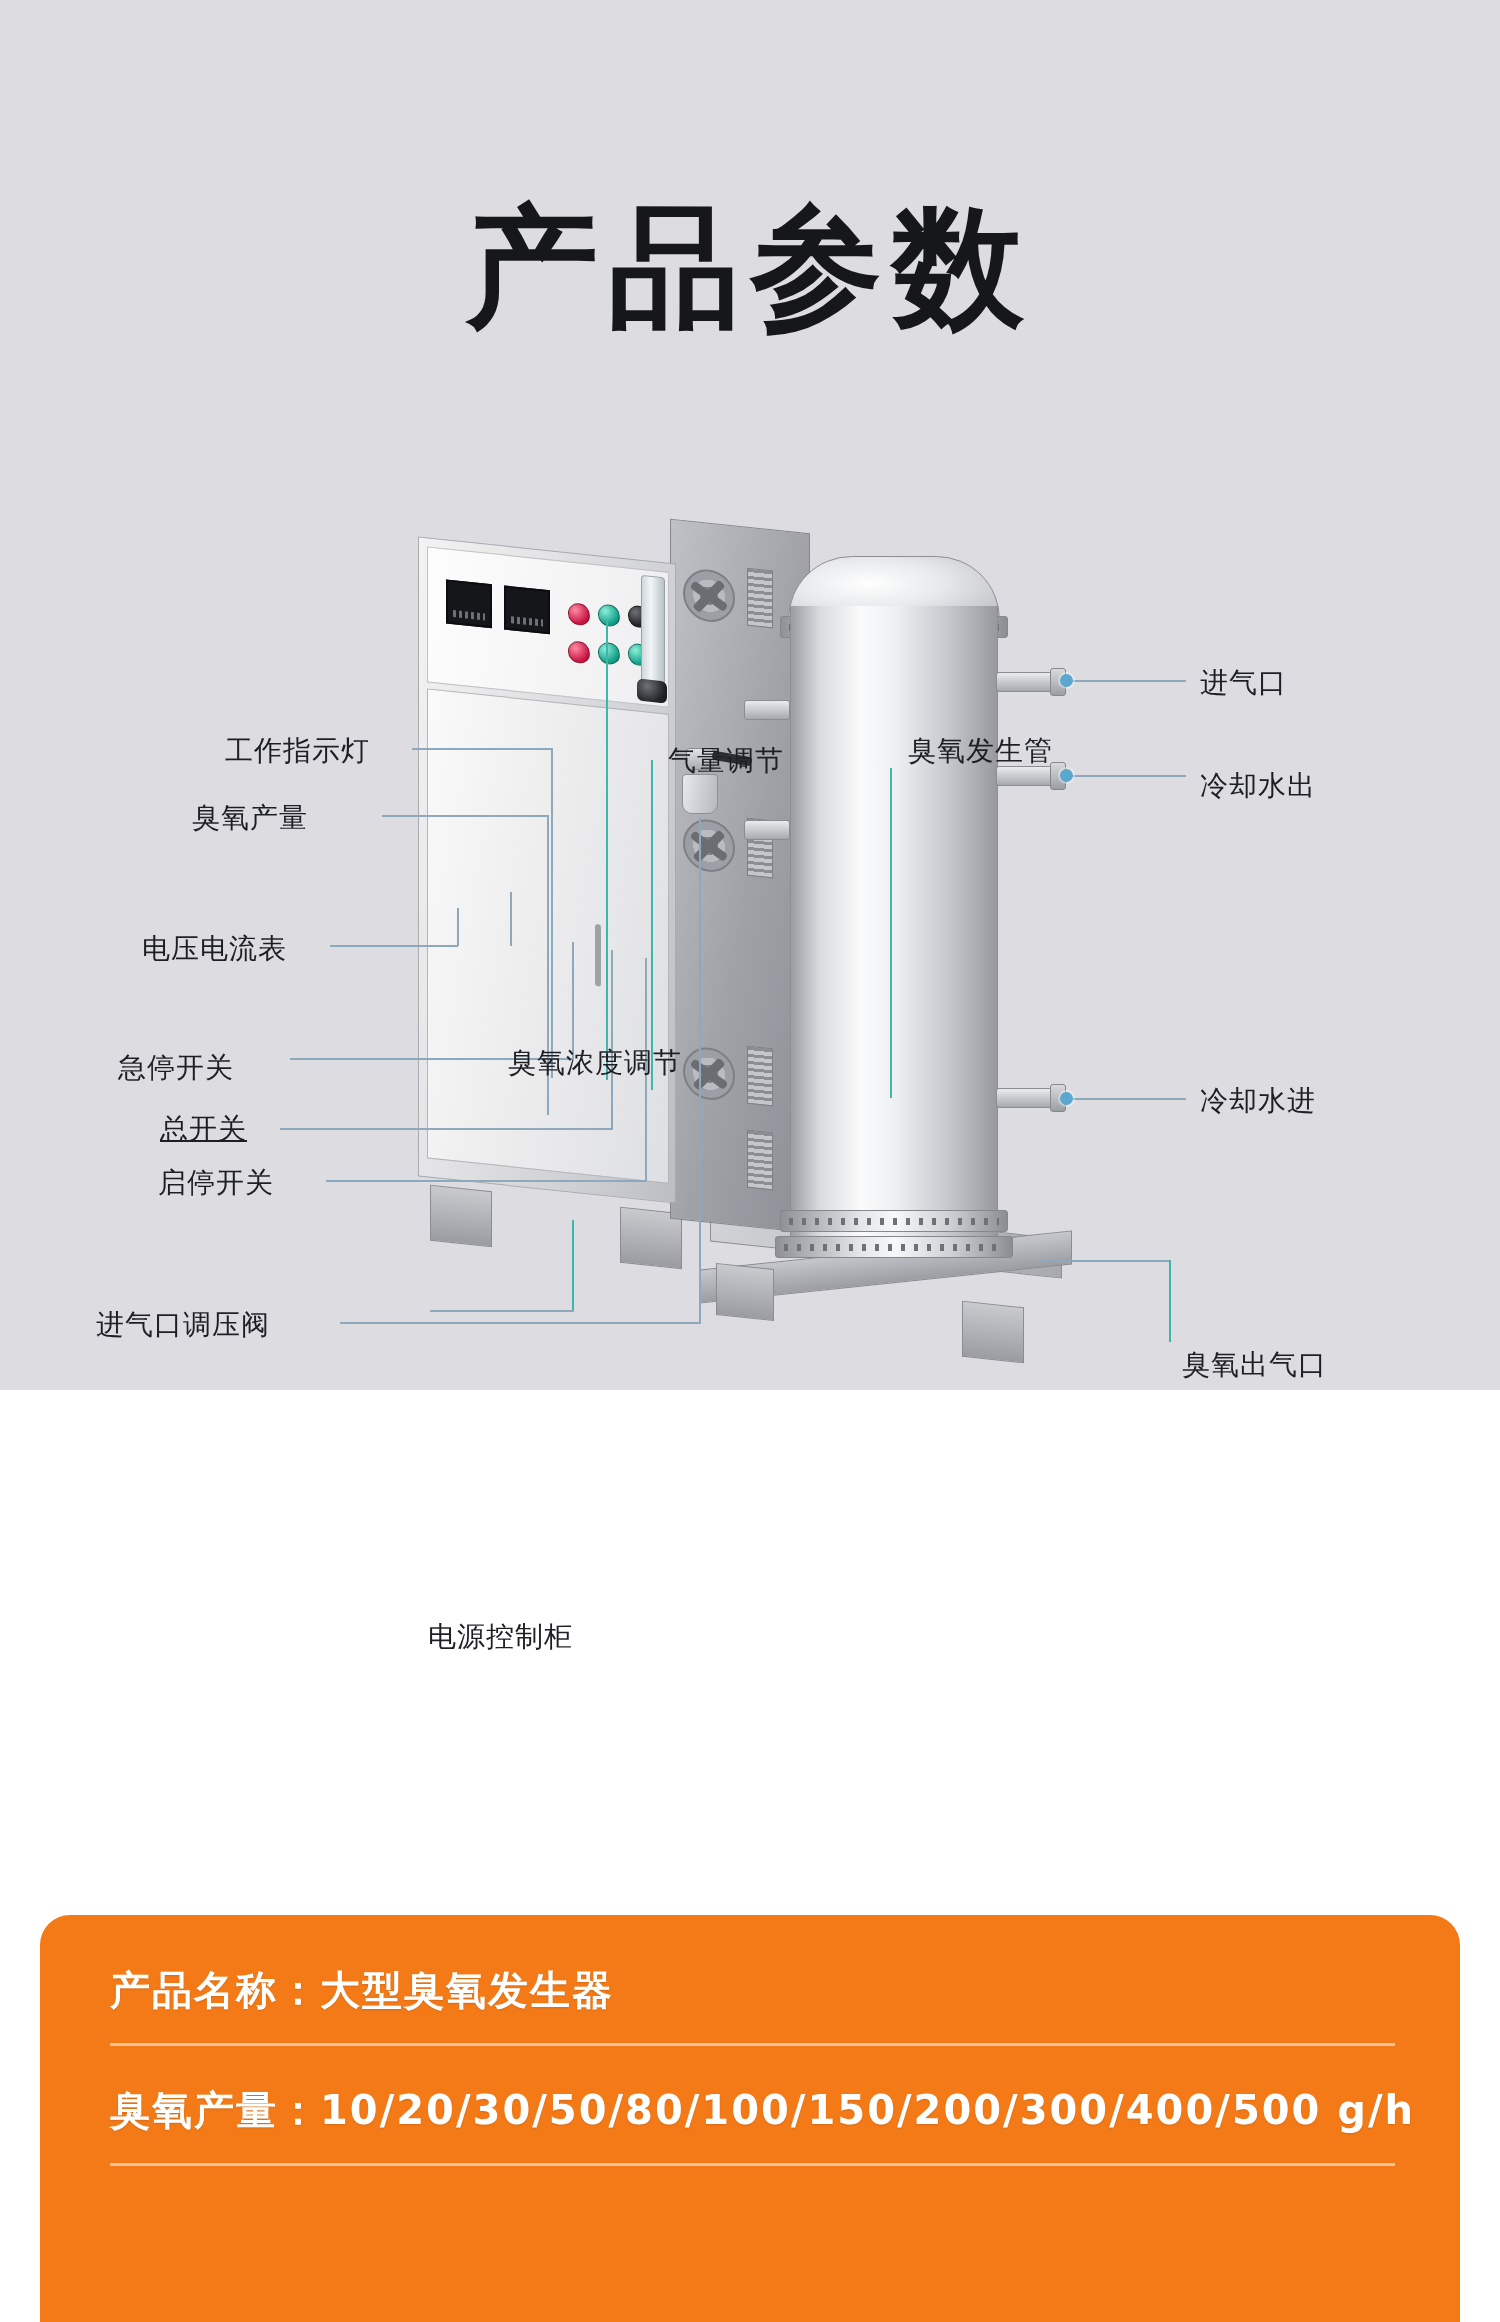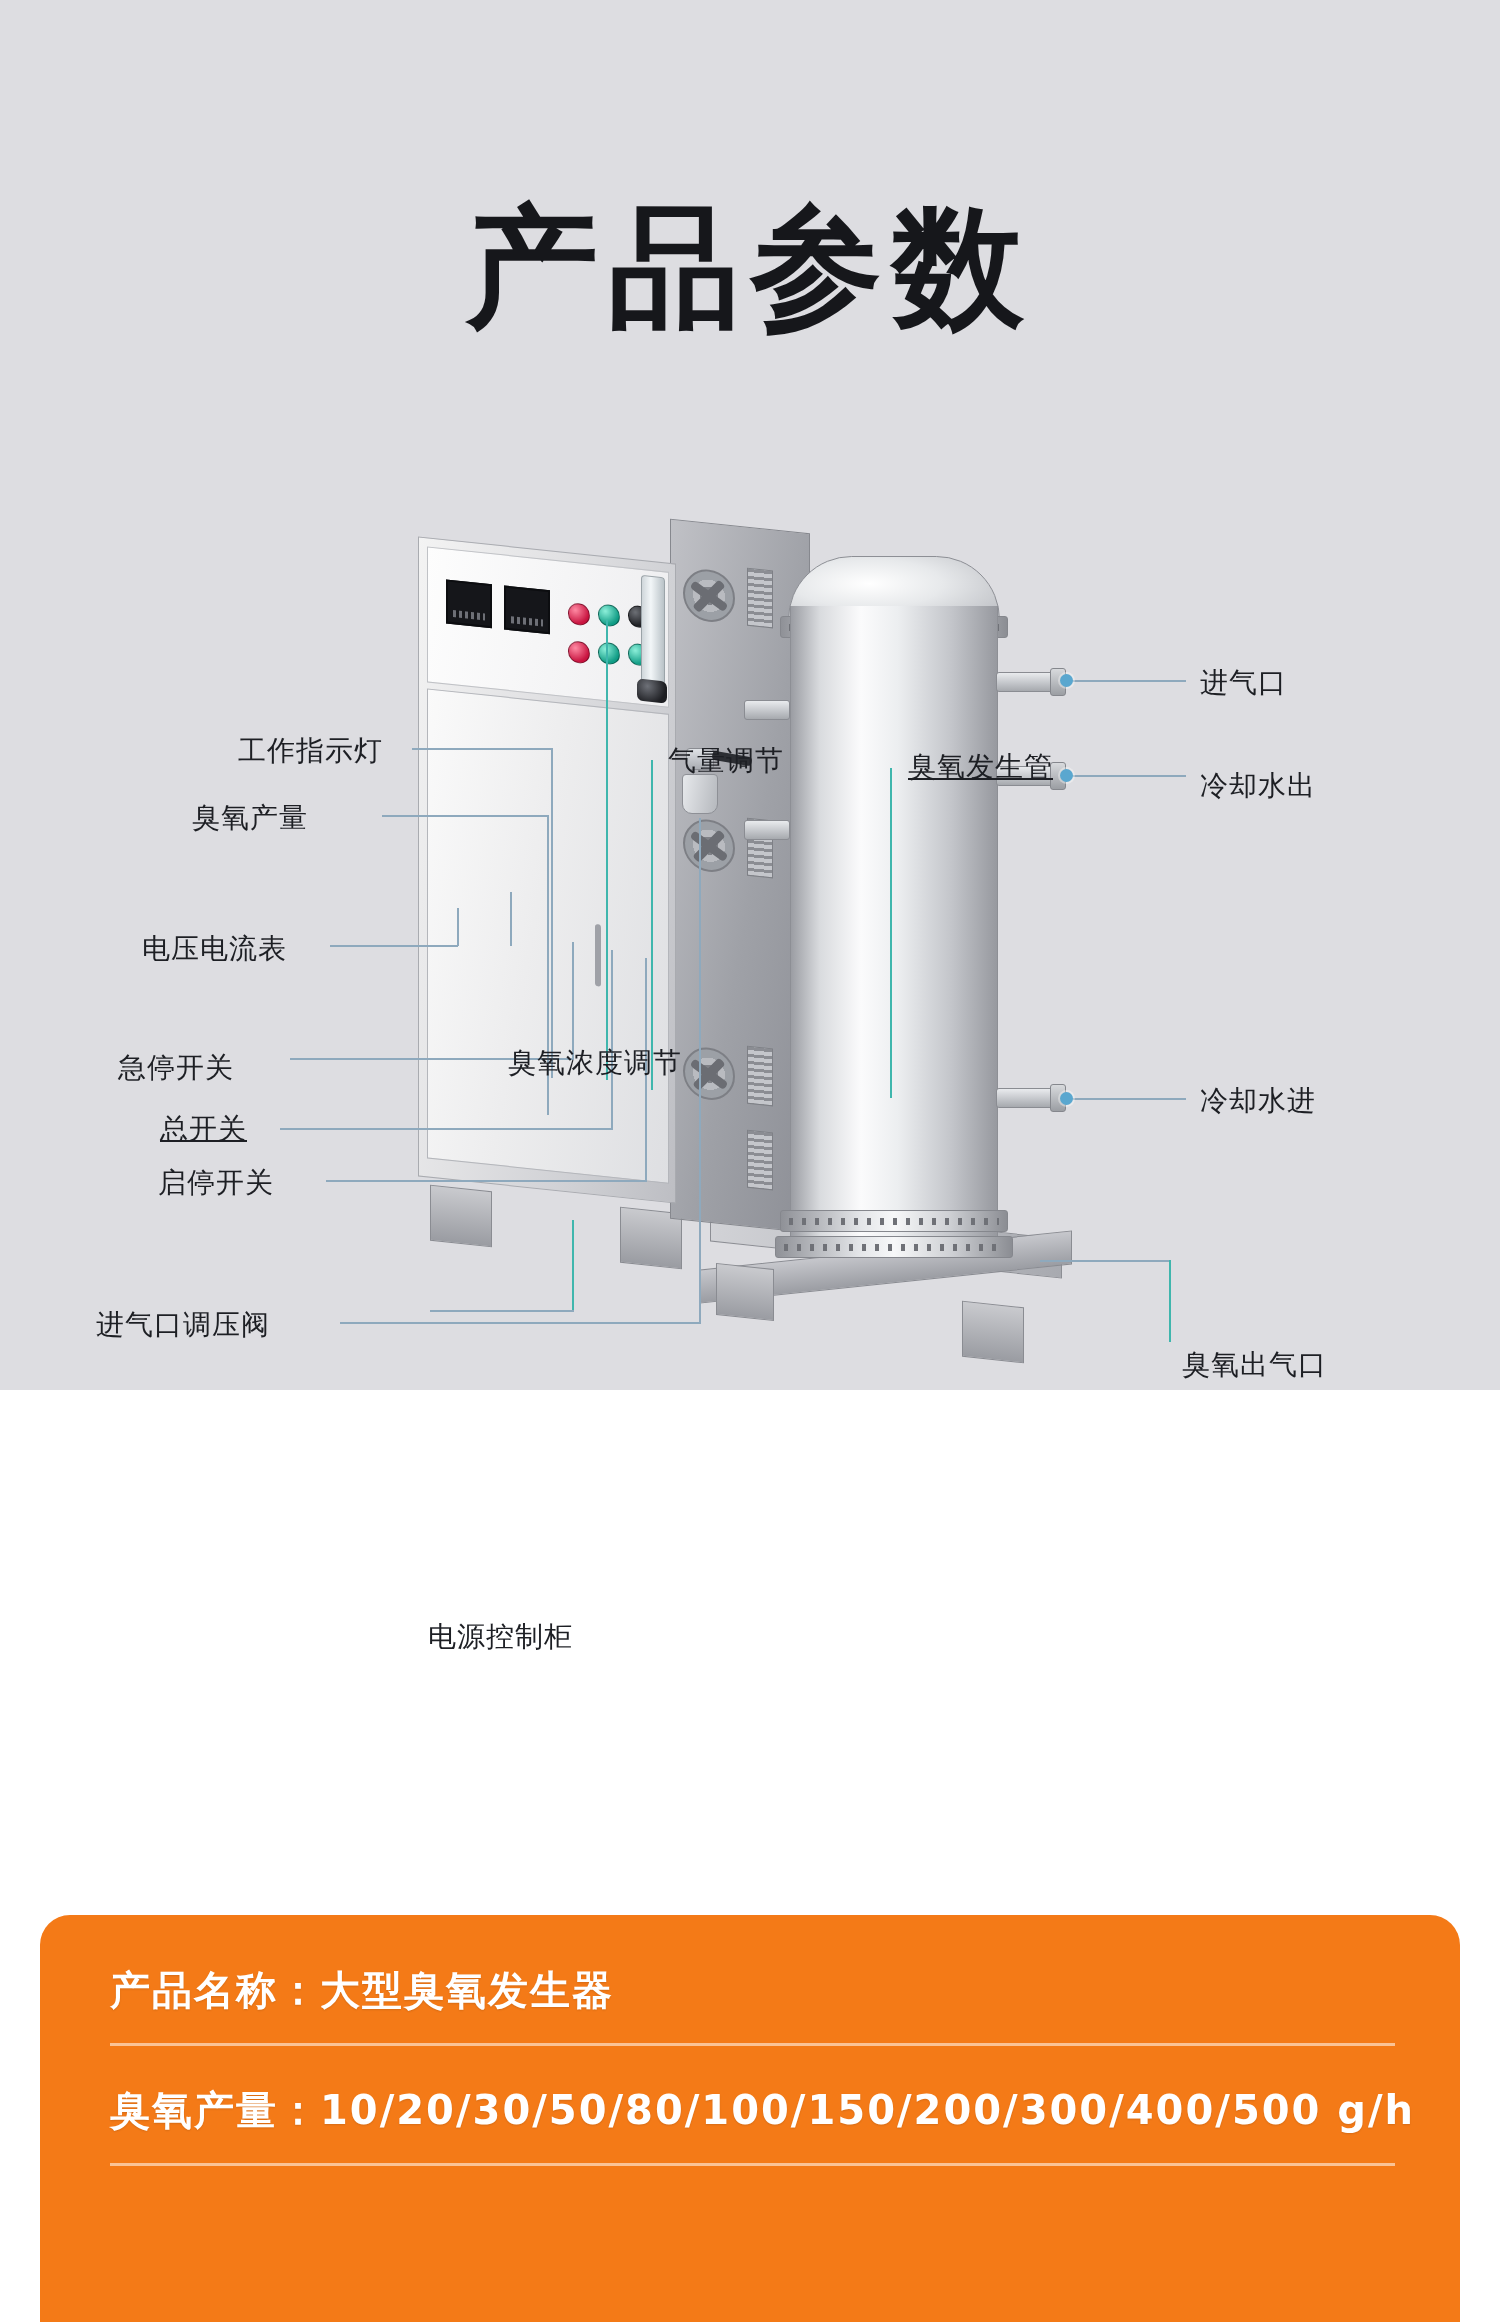--- a/index.html
+++ b/index.html
@@ -337,24 +337,24 @@
   <div class="leader h" style="left:1066px;top:578px;width:120px;"></div>
   <div class="dot" style="left:1060px;top:572px;"></div>
 
   <div class="leader h" style="left:1040px;top:740px;width:130px;"></div>
   <div class="leader v teal" style="left:1169px;top:740px;height:82px;"></div>
 
   <div class="leader v teal" style="left:572px;top:700px;height:92px;"></div>
   <div class="leader h" style="left:430px;top:790px;width:144px;"></div>
 
   <div class="callout-label" style="left:508px;top:562px;transform:translateY(-100%);">臭氧浓度调节</div>
-  <div class="callout-label" style="left:238px;top:212px;">工作指示灯</div>
+  <div class="callout-label" style="left:225px;top:212px;">工作指示灯</div>
   <div class="callout-label" style="left:192px;top:279px;">臭氧产量</div>
   <div class="callout-label" style="left:668px;top:222px;">气量调节</div>
-  <div class="callout-label" style="left:908px;top:228px;text-decoration:underline;">臭氧发生管</div>
+  <div class="callout-label" style="left:908px;top:212px;">臭氧发生管</div>
   <div class="callout-label" style="left:142px;top:410px;">电压电流表</div>
   <div class="callout-label" style="left:118px;top:529px;">急停开关</div>
   <div class="callout-label" style="left:160px;top:590px;text-decoration:underline;">总开关</div>
   <div class="callout-label" style="left:158px;top:644px;">启停开关</div>
   <div class="callout-label" style="left:96px;top:786px;">进气口调压阀</div>
   <div class="callout-label" style="left:1200px;top:144px;">进气口</div>
   <div class="callout-label" style="left:1200px;top:239px;margin-top:8px;">冷却水出</div>
   <div class="callout-label" style="left:1200px;top:562px;">冷却水进</div>
   <div class="callout-label" style="left:1182px;top:826px;">臭氧出气口</div>
 

